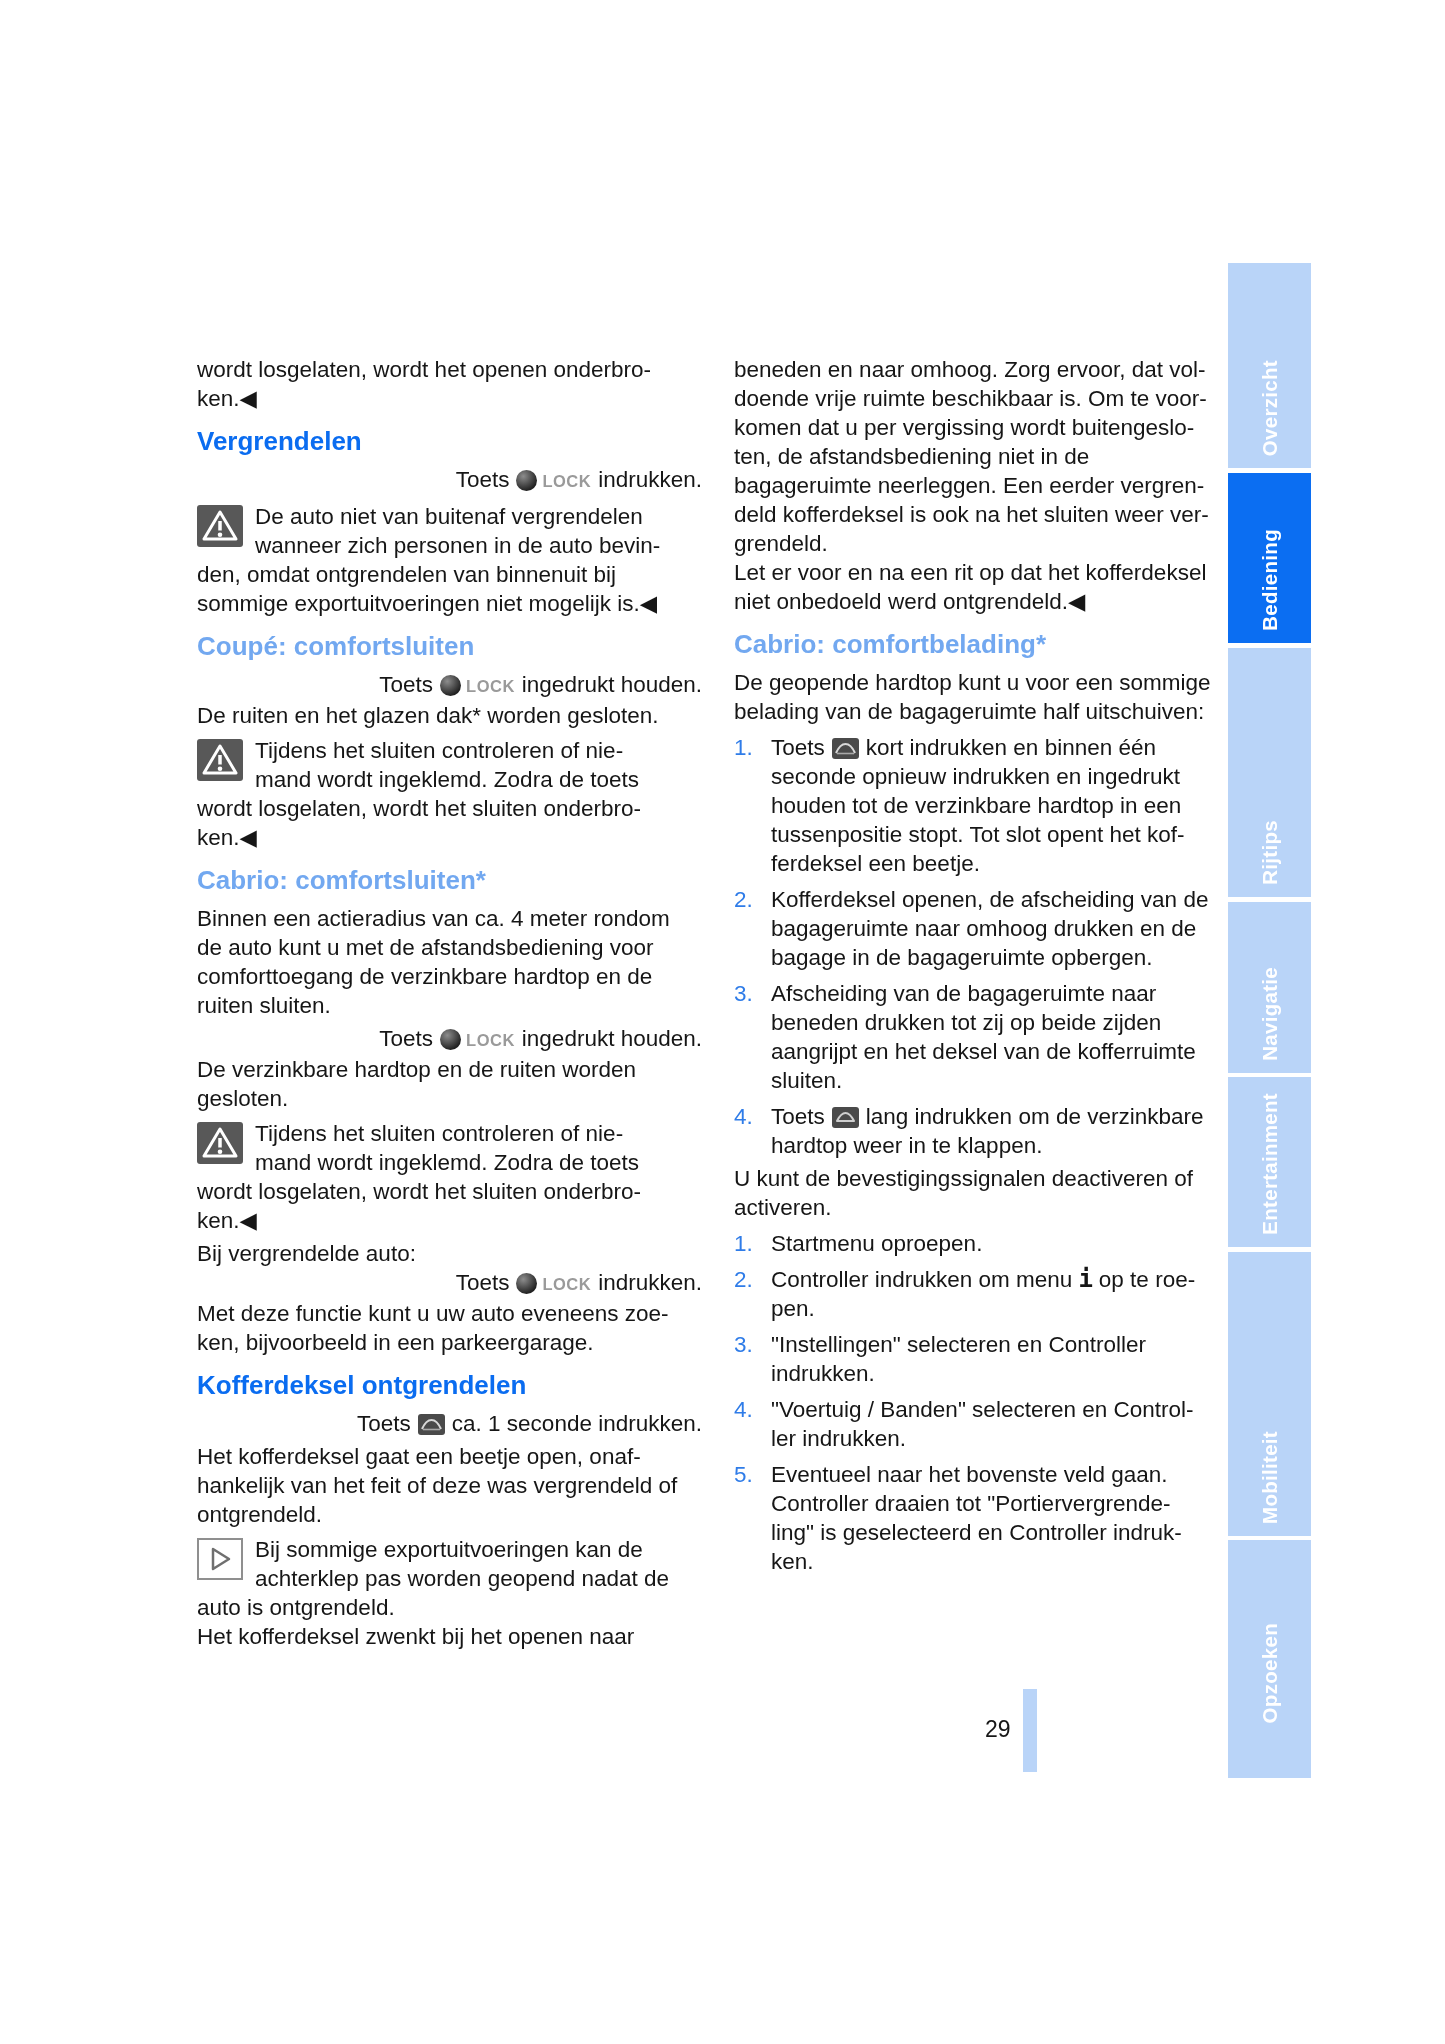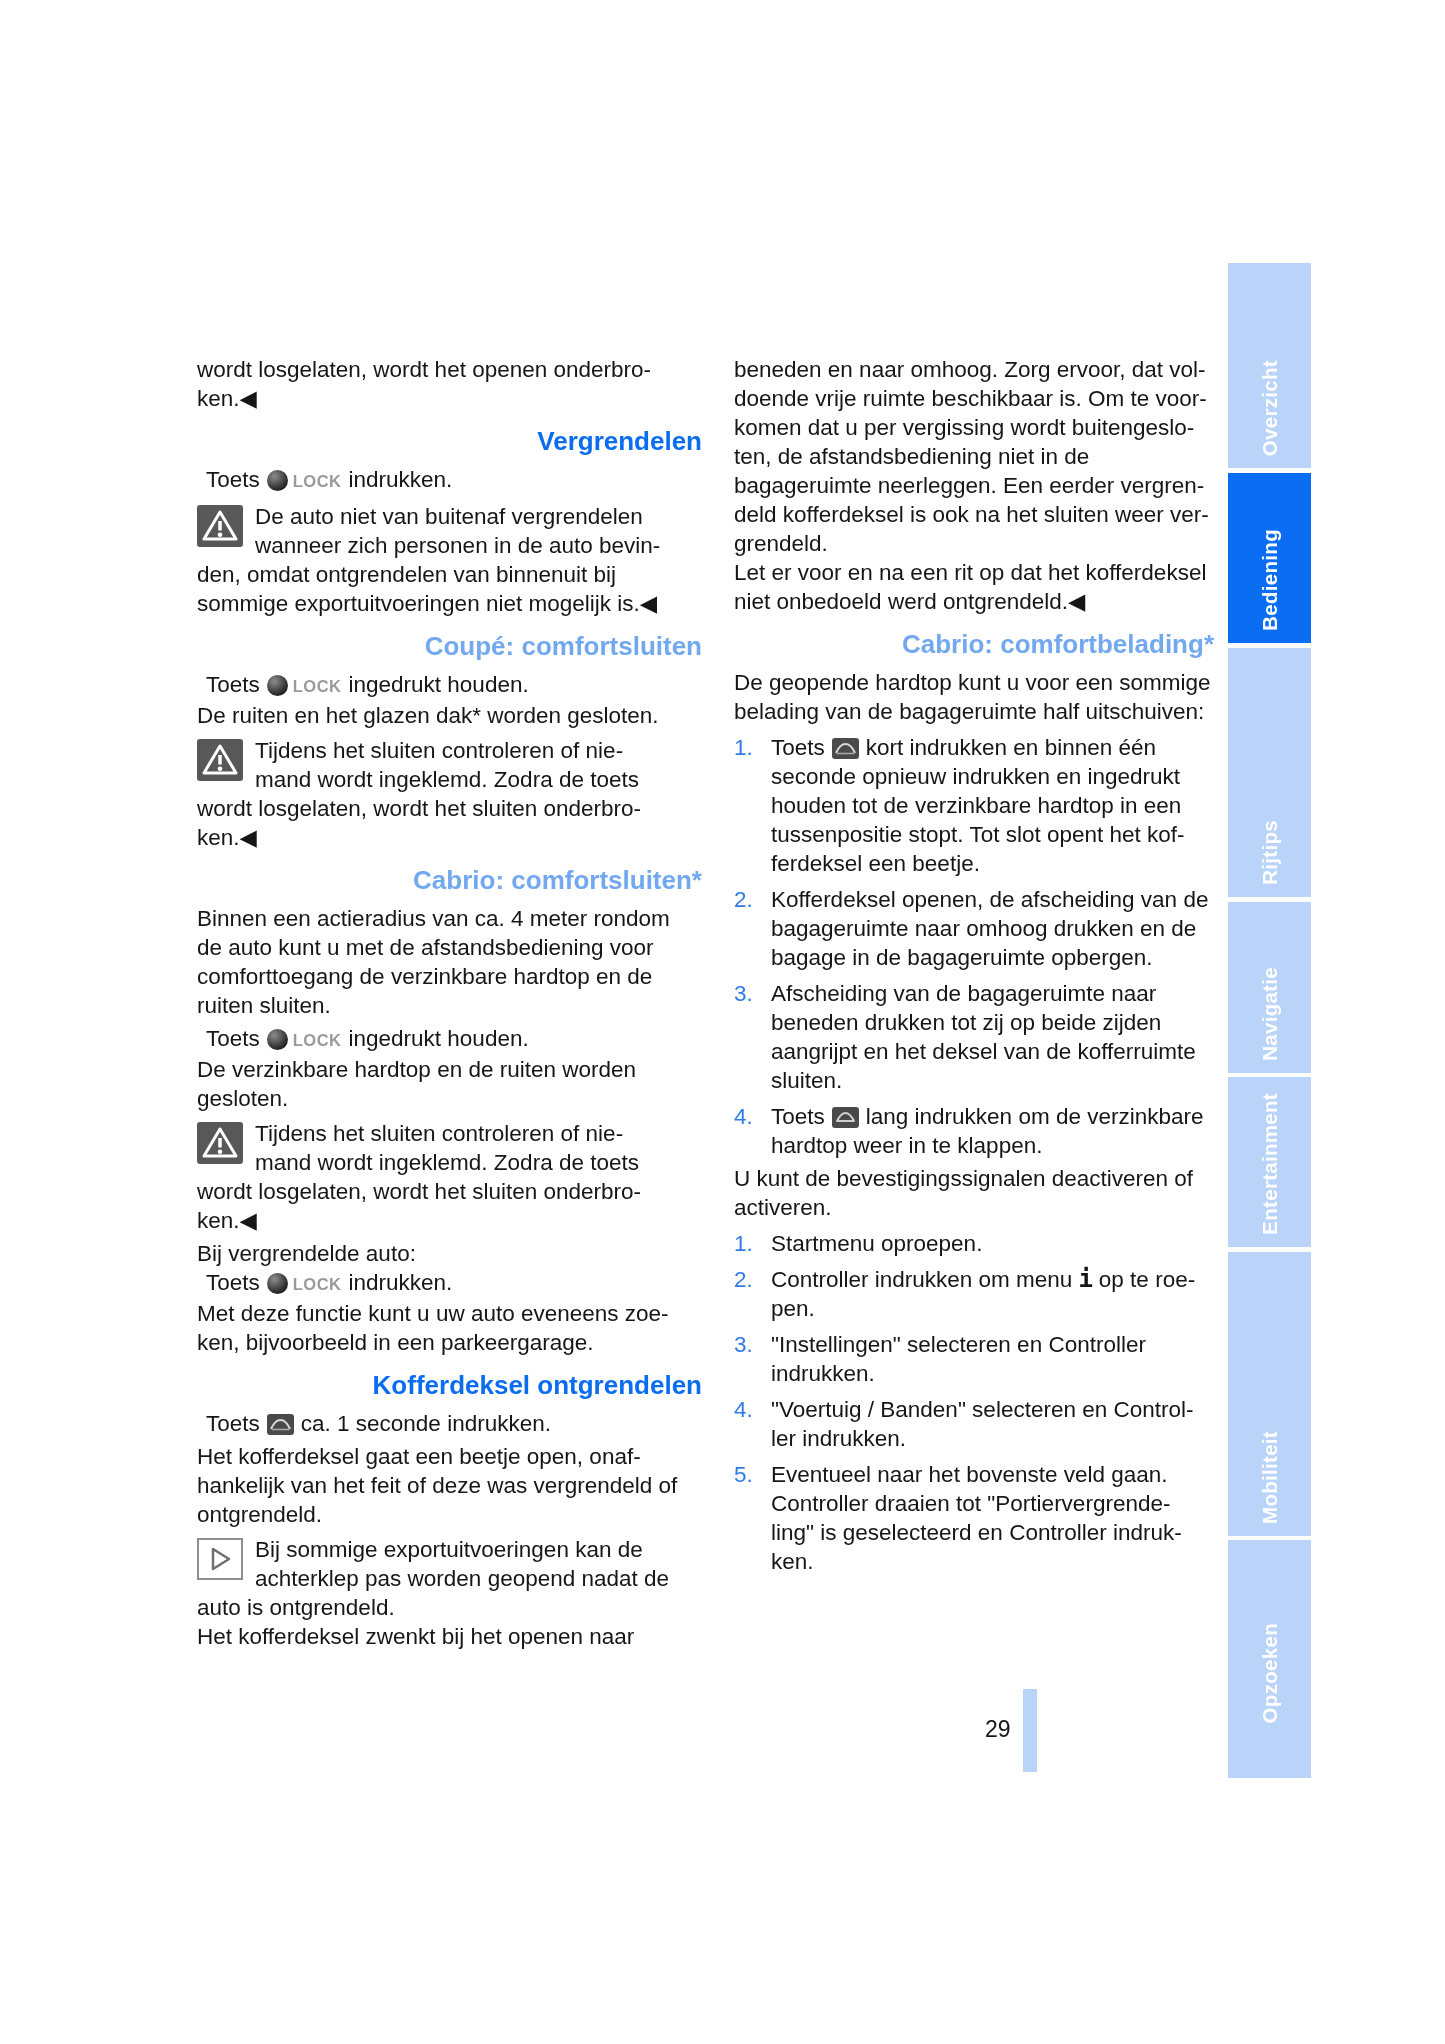--- a/index.html
+++ b/index.html
@@ -9,25 +9,25 @@
     font-size:22.5px;line-height:29px;color:#161616;overflow:hidden;
   }
   .col{position:absolute;top:355px;}
   .col-left{left:197px;width:505px;}
   .col-right{left:734px;width:480px;}
 
   .para{white-space:pre-line;margin:4px 0 0 0;clear:both;}
   .para.first{margin-top:0;}
   .para.cont{margin-top:0;}
 
-  .heading{font-weight:bold;font-size:26px;line-height:30px;margin:13px 0 9px 0;clear:both;text-align:right;}
+  .heading{font-weight:bold;font-size:26px;line-height:30px;margin:13px 0 9px 0;clear:both;}
   .h-bright{color:#0a6cf0;}
   .h-light{color:#72a8f0;}
 
-  .toetsline{margin:4px 0 0 9px;white-space:pre-line;clear:both;}
+  .toetsline{margin:4px 0 0 9px;white-space:pre-line;clear:both;text-align:right;}
   .lockdot{
     display:inline-block;width:21px;height:21px;border-radius:50%;
     background:radial-gradient(circle at 35% 30%, #8d8d8d, #222222 72%);
     vertical-align:-4px;margin:0 5px 0 7px;
   }
   .locktext{color:#9a9a9a;font-weight:bold;font-size:16.5px;letter-spacing:.5px;margin-right:7px;}
   .btnicon{display:inline-block;vertical-align:-4px;margin:0 7px;line-height:0;}
 
   .callout{margin-top:6px;clear:both;}
   .callout .ic{float:left;margin:3px 12px 6px 0;line-height:0;}

